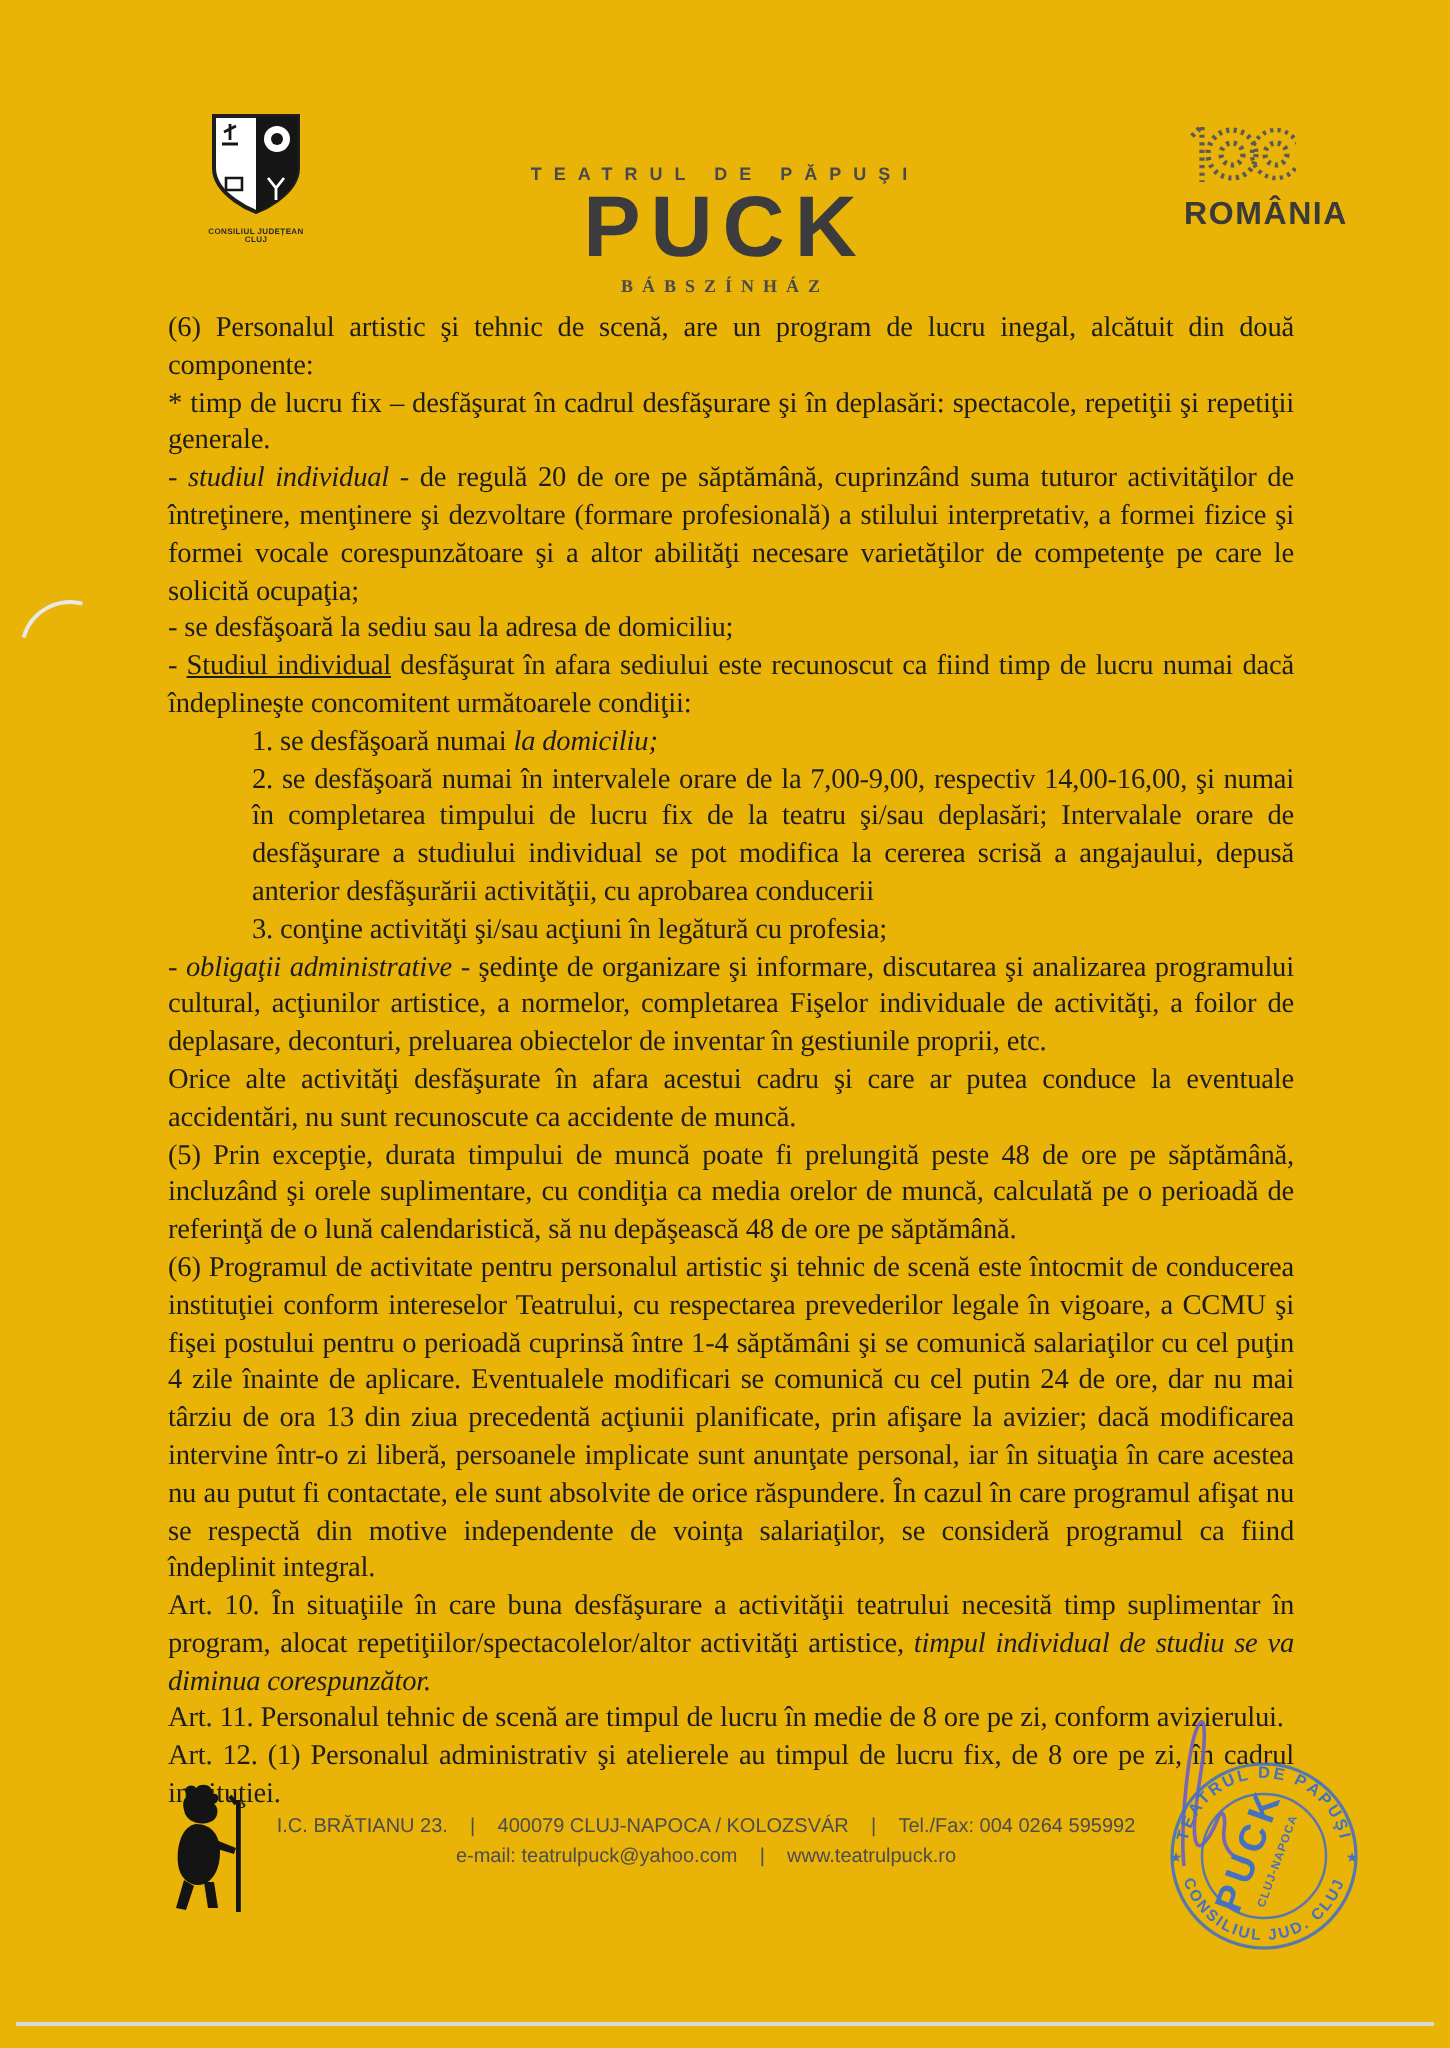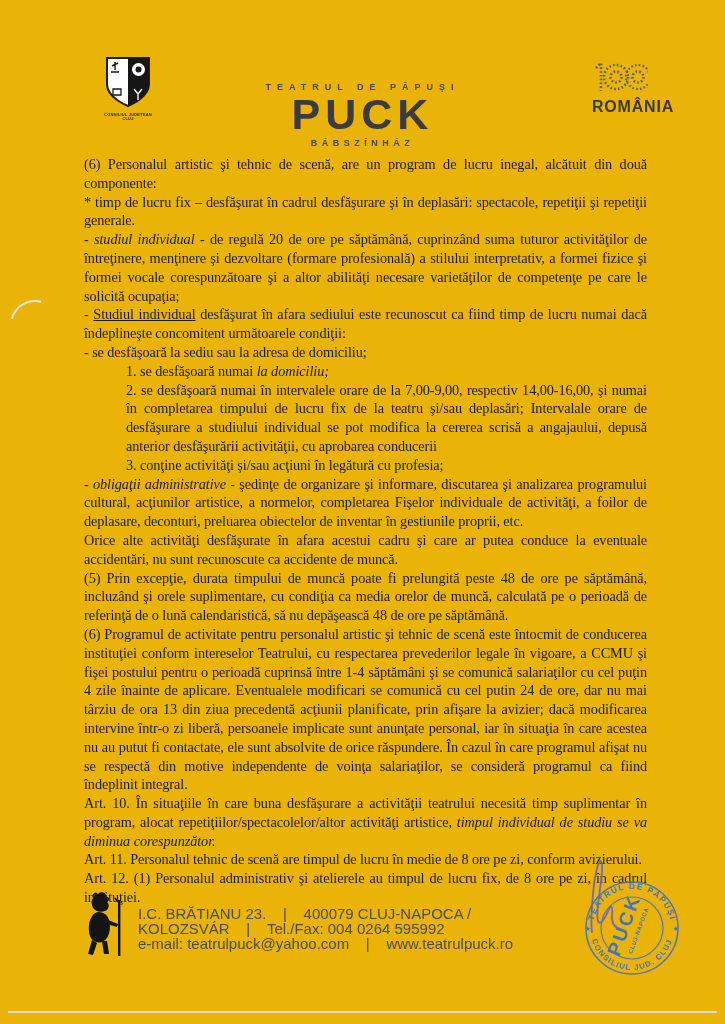--- a/index.html
+++ b/index.html
@@ -8,38 +8,38 @@
 
   
   .crest{position:absolute;left:96px;top:56px;width:64px;text-align:center;}
   .crest-caption{font-family:"Liberation Sans",sans-serif;font-size:4px;line-height:4px;
                  color:#2a2a2a;font-weight:bold;letter-spacing:.2px;margin-top:1px;}
   .logo-center{position:absolute;left:0;right:0;top:82px;text-align:center;color:#404042;}
   .logo-top{font-family:"Liberation Sans",sans-serif;font-size:9px;font-weight:600;
             letter-spacing:6px;color:#4a4a4c;}
   .logo-main{font-family:"Liberation Sans",sans-serif;font-size:43px;font-weight:800;
              letter-spacing:5px;line-height:44px;color:#3c3c3e;}
-  .logo-bottom{font-family:Liberation Sans, sans-serif;font-size:9px;font-weight:600;
+  .logo-bottom{font-family:Liberation Serif, serif;font-size:9px;font-weight:600;
                letter-spacing:4.5px;color:#4a4a4c;margin-top:2px;}
   .centenary{position:absolute;left:592px;top:60px;width:60px;text-align:left;}
   .centenary-country{font-family:"Liberation Sans",sans-serif;font-size:16px;font-weight:bold;
                      letter-spacing:.8px;color:#3a3a3a;margin-top:0px;}
 
   
   .doc-body{position:absolute;left:84px;top:155px;width:563px;color:#1d1d1d;
             font-size:14.3px;line-height:18.8px;letter-spacing:-0.1px;}
   .para{margin:0;text-align:justify;}
   .para.indent{margin-left:42px;}
   .b{font-weight:normal;}
   .i{font-style:italic;}
   .u{text-decoration:underline;}
 
   
-  .footer-text{position:absolute;left:138px;top:906px;width:430px;text-align:left;
-               font-family:"Liberation Sans",sans-serif;font-size:15px;line-height:15px;
+  .footer-text{position:absolute;left:138px;top:906px;width:430px;text-align:center;
+               font-family:"Liberation Sans",sans-serif;font-size:10px;line-height:15px;
                color:#4c4c4c;}
   .puck-figure{position:absolute;left:80px;top:890px;}
   .stamp-sig{position:absolute;left:540px;top:845px;}
 
   
   .artifact-arc{position:absolute;left:10px;top:300px;width:46px;height:46px;border-radius:50%;
                 border:2px solid transparent;border-top-color:#e8e8e5;transform:rotate(-30deg);}
   .artifact-bottom-line{position:absolute;left:8px;top:1011px;width:709px;height:2px;
                         background:#d9d9d6;}
 </style>
@@ -88,22 +88,22 @@
         <circle cx="46" cy="17" r="5.5"></circle>
       </g>
     </svg>
     <div class="centenary-country">ROMÂNIA</div>
   </div>
 
   <div class="doc-body">
       <p class="para"><span>(6) Personalul artistic şi tehnic de scenă, are un </span><span class="b">program de lucru inegal,</span><span> alcătuit din două componente:</span></p>
       <p class="para"><span class="b">* timp de lucru fix</span><span> – desfăşurat în cadrul desfăşurare şi în deplasări: </span><span class="b">spectacole, repetiţii şi repetiţii generale.</span></p>
       <p class="para"><span>- </span><span class="b i">studiul individual</span><span> - de regulă 20 de ore pe săptămână, cuprinzând suma tuturor activităţilor de întreţinere, menţinere şi dezvoltare (formare profesională) a stilului interpretativ, a formei fizice şi formei vocale corespunzătoare şi a altor abilităţi necesare varietăţilor de competenţe pe care le solicită ocupaţia;</span></p>
+      <p class="para"><span>- se desfăşoară la sediu sau la adresa de domiciliu;</span></p>
       <p class="para"><span>- </span><span class="b u">Studiul individual</span><span class="b"> desfăşurat în afara sediului</span><span> este recunoscut ca fiind </span><span class="b">timp de lucru</span><span> numai dacă îndeplineşte concomitent următoarele condiţii:</span></p>
-      <p class="para"><span>- se desfăşoară la sediu sau la adresa de domiciliu;</span></p>
       <p class="para indent"><span>1. se desfăşoară numai </span><span class="b i">la domiciliu;</span></p>
       <p class="para indent"><span>2. se desfăşoară numai în intervalele orare de la 7,00-9,00, respectiv 14,00-16,00, şi numai în completarea timpului de lucru fix de la teatru şi/sau deplasări; Intervalale orare de desfăşurare a studiului individual se pot modifica la cererea scrisă a angajaului, depusă anterior desfăşurării activităţii, cu aprobarea conducerii</span></p>
       <p class="para indent"><span>3. conţine activităţi şi/sau acţiuni în legătură cu profesia;</span></p>
       <p class="para"><span>- </span><span class="b i">obligaţii administrative</span><span> - şedinţe de organizare şi informare, discutarea şi analizarea programului cultural, acţiunilor artistice, a normelor, completarea Fişelor individuale de activităţi, a foilor de deplasare, deconturi, preluarea obiectelor de inventar în gestiunile proprii, etc.</span></p>
       <p class="para"><span>Orice alte activităţi desfăşurate în afara acestui </span><span class="b">cadru</span><span> şi care ar putea conduce la eventuale accidentări, nu sunt recunoscute ca </span><span class="b">accidente de muncă.</span></p>
       <p class="para"><span>(5) Prin excepţie, durata timpului de muncă poate fi prelungită peste 48 de ore pe săptămână, incluzând şi orele suplimentare, cu condiţia ca media orelor de muncă, calculată pe o perioadă de referinţă de o lună calendaristică, să nu depăşească 48 de ore pe săptămână.</span></p>
       <p class="para"><span>(6) </span><span class="b">Programul de activitate</span><span> pentru personalul artistic şi tehnic de scenă este întocmit de conducerea instituţiei conform intereselor Teatrului, cu respectarea prevederilor legale în vigoare, a CCMU şi fişei postului pentru o perioadă cuprinsă între 1-4 săptămâni şi se comunică salariaţilor cu cel puţin 4 zile înainte de aplicare. Eventualele modificari se comunică cu cel putin 24 de ore, dar nu mai târziu de ora 13 din ziua precedentă acţiunii planificate, prin afişare la avizier; dacă modificarea intervine într-o zi liberă, persoanele implicate sunt anunţate personal, iar în situaţia în care acestea nu au putut fi contactate, ele sunt absolvite de orice răspundere. În cazul în care programul afişat nu se respectă din motive independente de voinţa salariaţilor, se consideră programul ca fiind îndeplinit integral.</span></p>
       <p class="para"><span class="b">Art. 10.</span><span> În situaţiile în care buna desfăşurare a activităţii teatrului necesită timp suplimentar în program, alocat repetiţiilor/spectacolelor/altor activităţi artistice, </span><span class="b i">timpul individual de studiu se va diminua corespunzător.</span></p>
       <p class="para"><span class="b">Art. 11.</span><span>  Personalul tehnic de scenă are timpul de </span><span class="b">lucru în medie de 8 ore</span><span> pe zi, conform avizierului.</span></p>
       <p class="para"><span class="b">Art. 12.</span><span>  (1) Personalul administrativ şi atelierele au timpul de lucru fix, de 8 ore pe zi, în cadrul instituţiei.</span></p>

